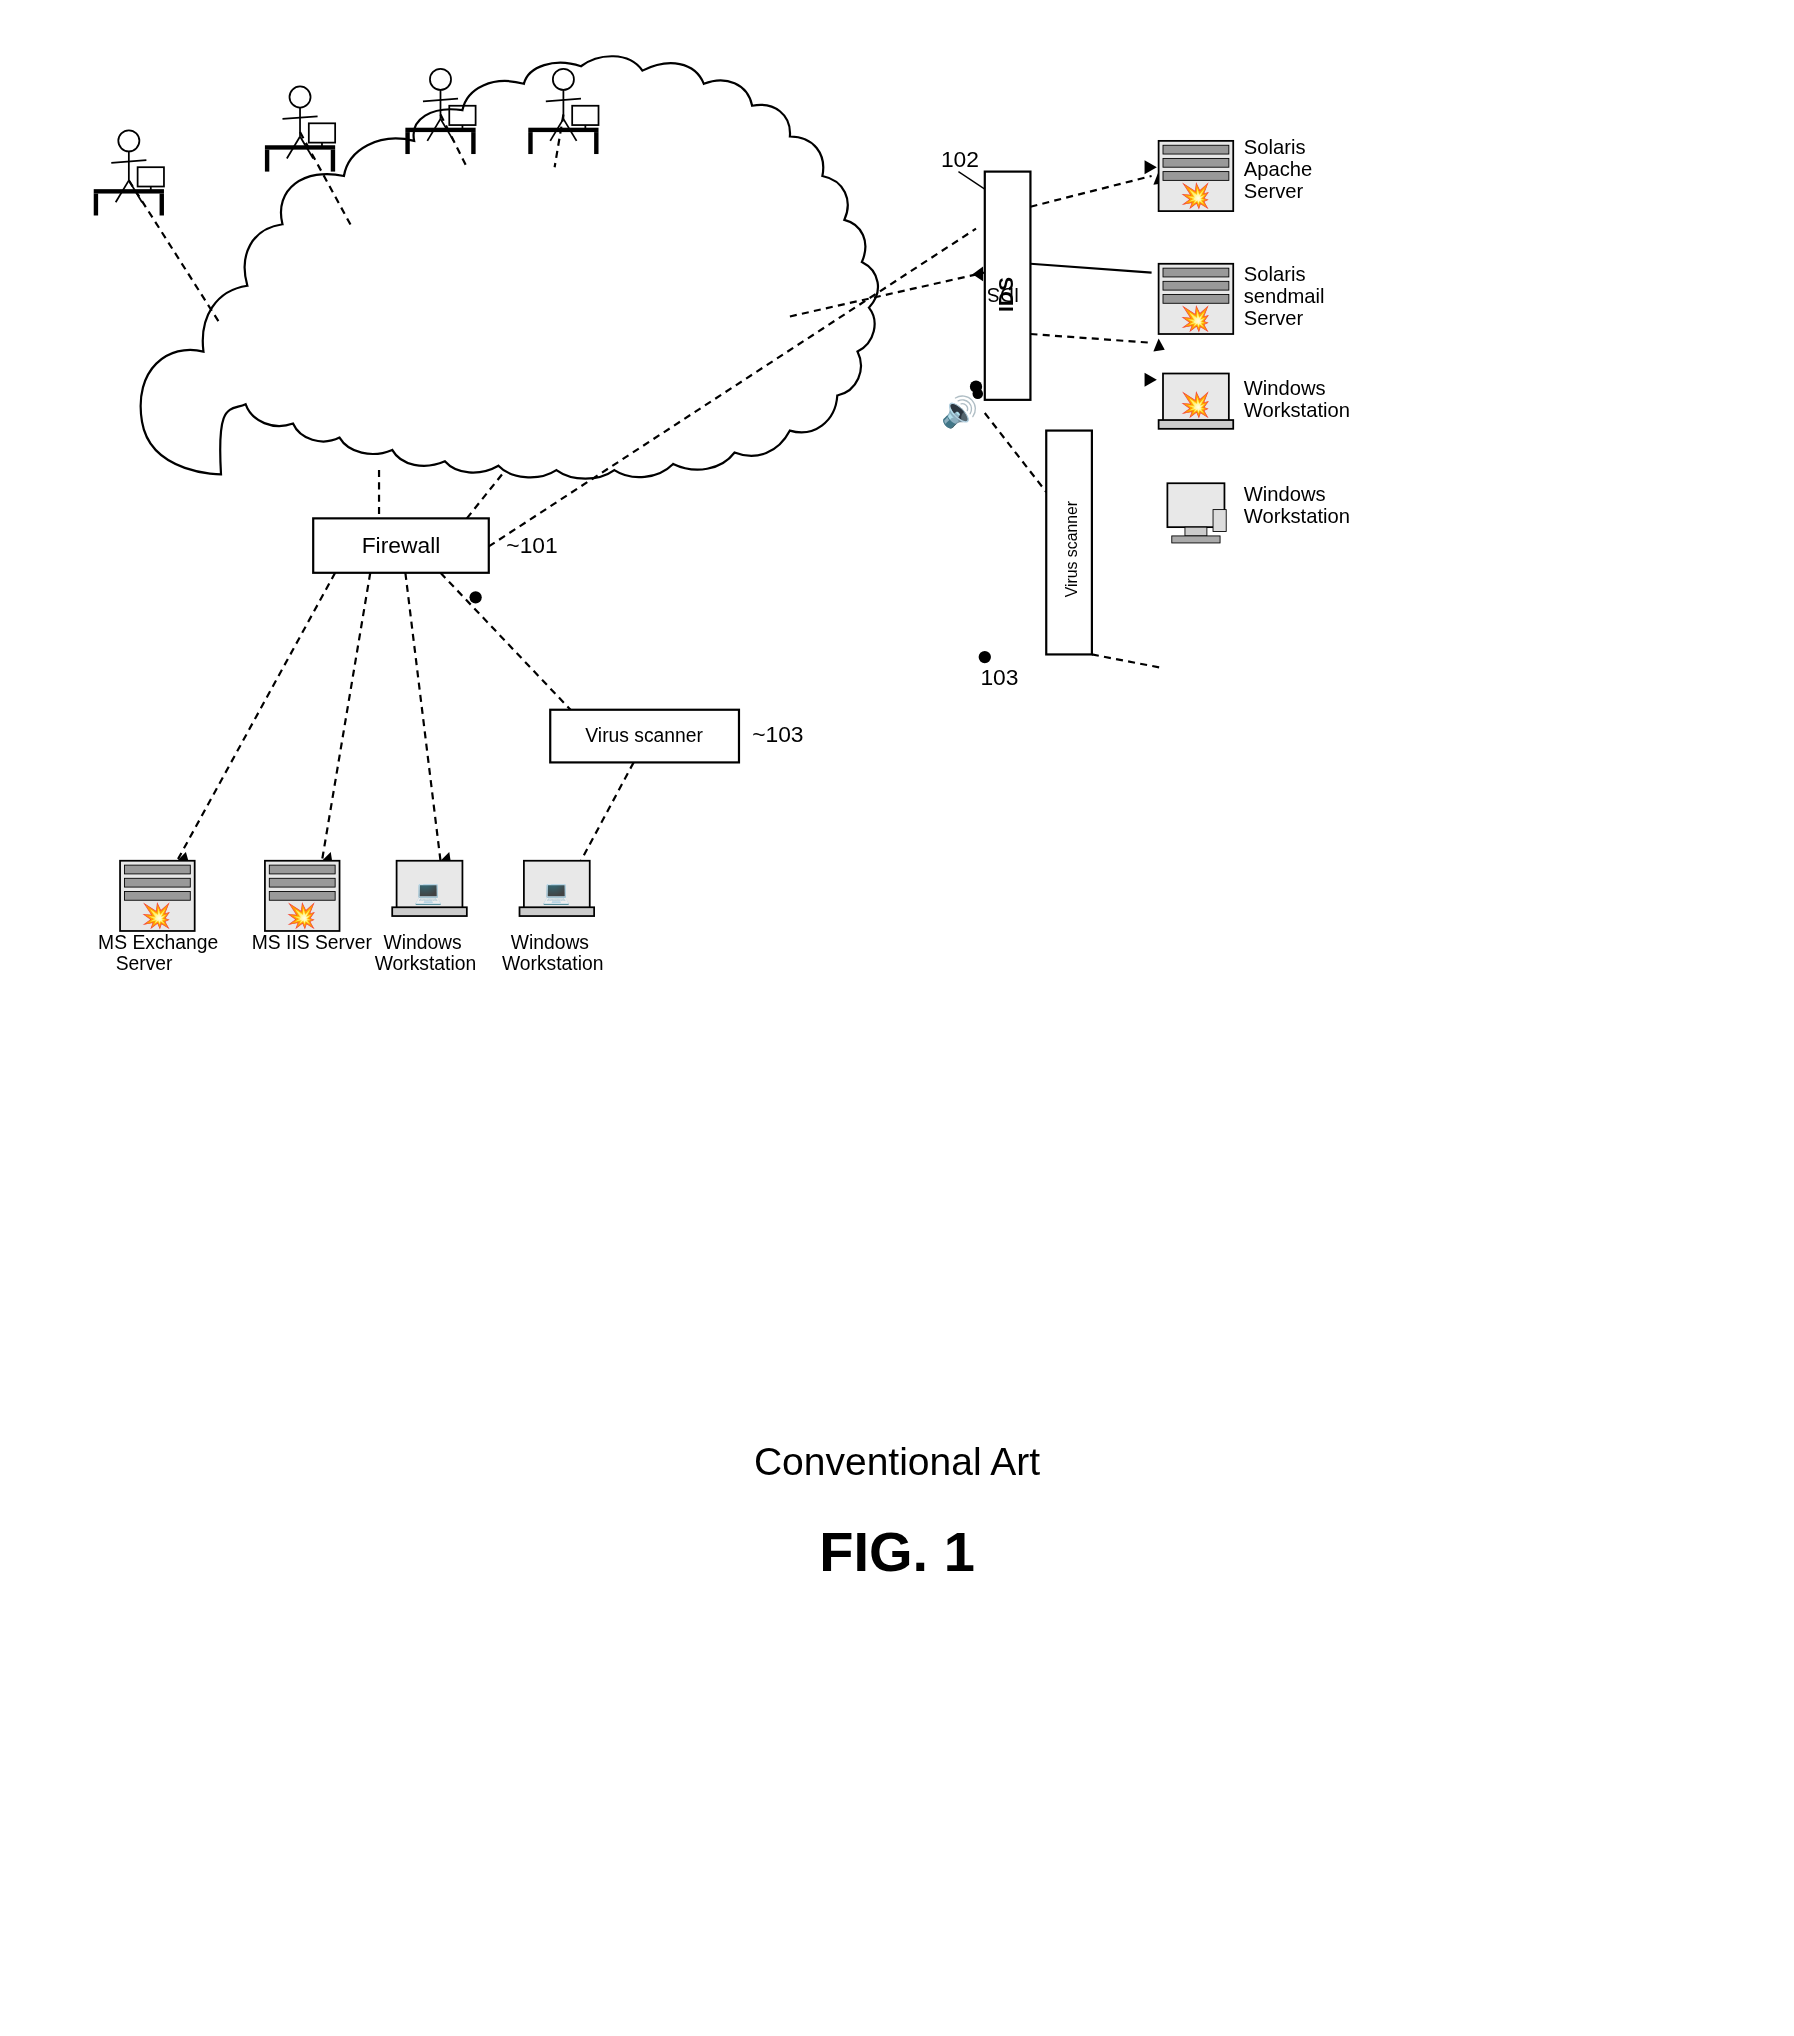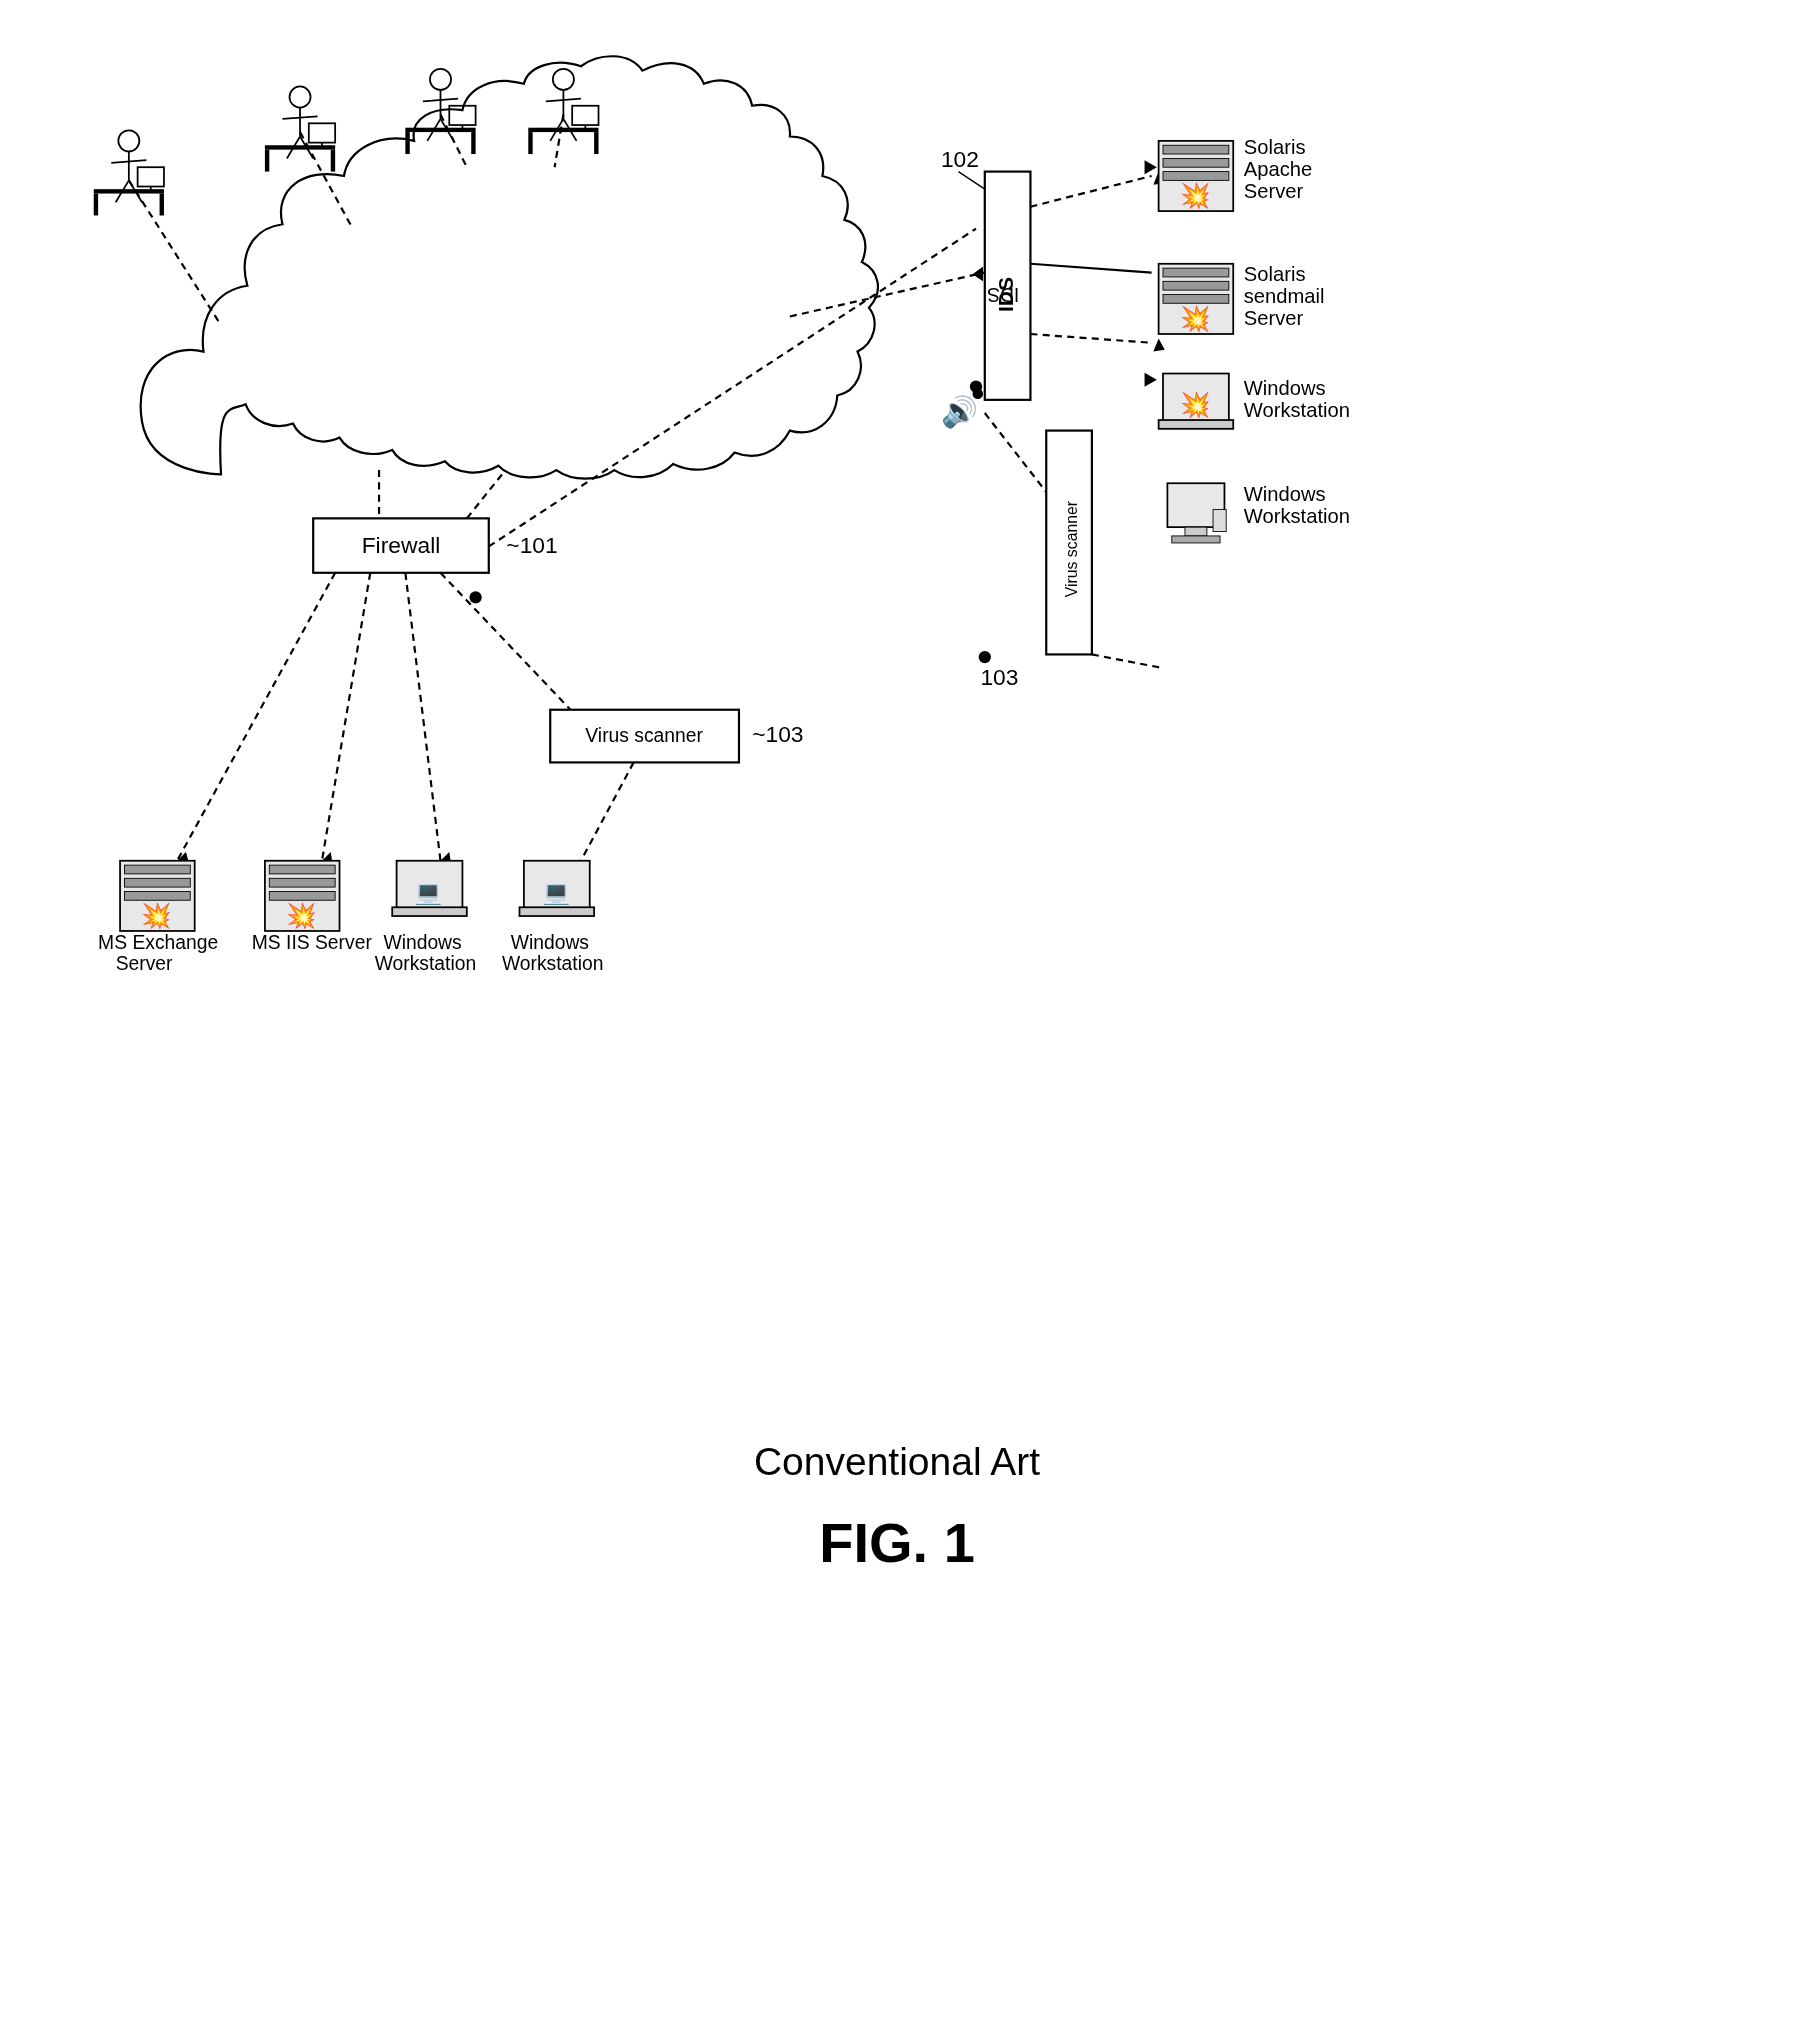--- a/index.html
+++ b/index.html
@@ -41,21 +41,21 @@
     .caption-area {
       text-align: center;
       margin-top: 70px;
       padding-bottom: 88px;
     }
 
     .conventional-art {
       font-size: 39px;
       font-weight: normal;
       font-family: Arial, sans-serif;
-      margin-bottom: 26px;
+      margin-bottom: 35px;
     }
 
     .fig-label {
       font-size: 56px;
       font-weight: bold;
       font-family: Arial, sans-serif;
       margin-top: 20px;
     }
   </style>
 </head>

